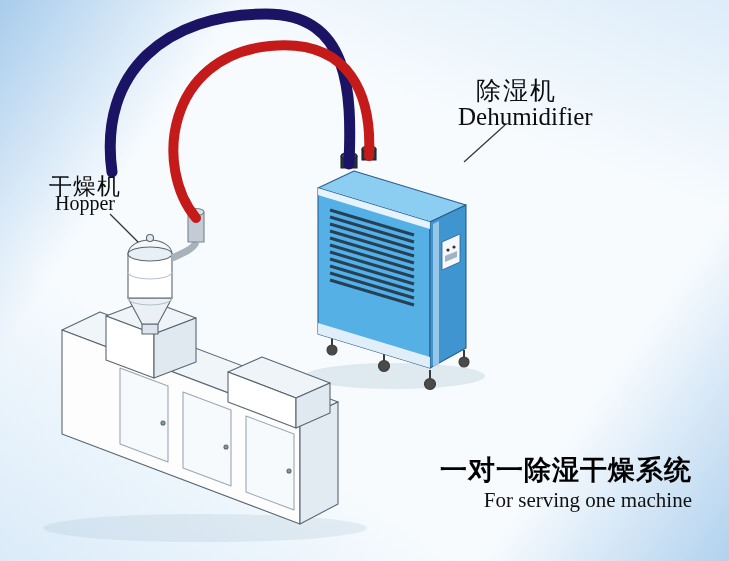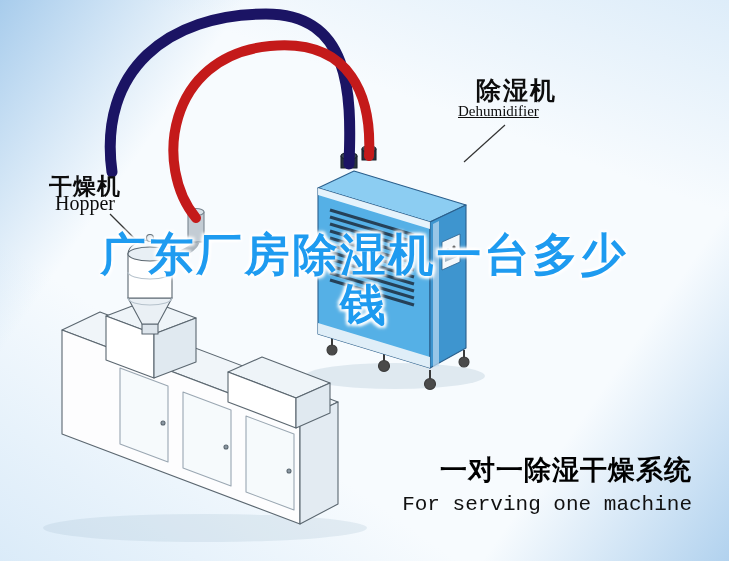--- a/index.html
+++ b/index.html
@@ -9,37 +9,37 @@
     font-family:"Liberation Sans",sans-serif;
     background-color:#f7fbfe;
     background-image:
       linear-gradient(125deg, rgba(154,196,233,0.85) 0%, rgba(255,255,255,0) 22%),
       linear-gradient(305deg, rgba(154,196,233,0.75) 0%, rgba(255,255,255,0) 22%),
       linear-gradient(35deg,  rgba(190,219,243,0.50) 0%, rgba(255,255,255,0) 30%),
       linear-gradient(200deg, rgba(190,219,243,0.45) 0%, rgba(255,255,255,0) 26%);
   }
   .scene{position:absolute;left:0;top:0;}
   .label{position:absolute;color:#0d0d0d;white-space:nowrap;}
-  .label-cn{font-weight:700;letter-spacing:1px;}
+  .label-cn{font-weight:400;letter-spacing:1px;}
   .label-en{font-family:"Liberation Serif",serif;}
   .hopper-cn{left:49px;top:171px;font-size:23px;}
   .hopper-en{left:55px;top:192px;font-size:20px;text-align:right;}
   .dehum-cn{left:476px;top:74px;font-size:25px;letter-spacing:2px;}
-  .dehum-en{left:458px;top:103px;font-size:15px;text-decoration:underline;}
+  .dehum-en{left:458px;top:103px;font-size:25px;}
   .watermark{
     position:absolute;left:0;right:0;top:230px;text-align:center;
     font-size:45px;line-height:50px;font-weight:700;letter-spacing:3px;
     color:#1e9bf0;
     text-shadow:-2px -2px 3px rgba(255,255,255,0.95), 2px -2px 3px rgba(255,255,255,0.95),
                 -2px 2px 3px rgba(255,255,255,0.95), 2px 2px 3px rgba(255,255,255,0.95),
                 0 0 6px rgba(255,255,255,0.9);
   }
   .caption{position:absolute;left:400px;top:452px;width:292px;text-align:right;}
   .caption-cn{font-size:27px;font-weight:700;color:#000;letter-spacing:1px;}
-  .caption-en{font-size:21px;margin-top:5px;color:#111;font-family:Liberation Mono, monospace;}
+  .caption-en{font-size:21px;color:#111;font-family:Liberation Serif, serif;}
 </style>
 </head>
 <body>
 
 <div class="stage">
 
   <svg class="scene" width="729" height="561" viewBox="0 0 729 561">
 
     <g>
       <ellipse cx="395" cy="376" rx="90" ry="13" fill="rgba(160,185,205,0.28)"></ellipse>
@@ -141,23 +141,19 @@
       <line x1="110" y1="214" x2="138" y2="242"></line>
       <line x1="505" y1="125" x2="464" y2="162"></line>
     </g>
   </svg>
 
   <div class="label label-cn hopper-cn">干燥机</div>
   <div class="label label-en hopper-en">Hopper</div>
   <div class="label label-cn dehum-cn">除湿机</div>
   <div class="label label-en dehum-en">Dehumidifier</div>
 
-  <div class="watermark">
-    <div>广东厂房除湿机一台多少</div>
-    <div>钱</div>
-  </div>
 
   <div class="caption">
     <div class="caption-cn">一对一除湿干燥系统</div>
     <div class="caption-en">For serving one machine</div>
   </div>
 
 </div>
 
 </body></html>

